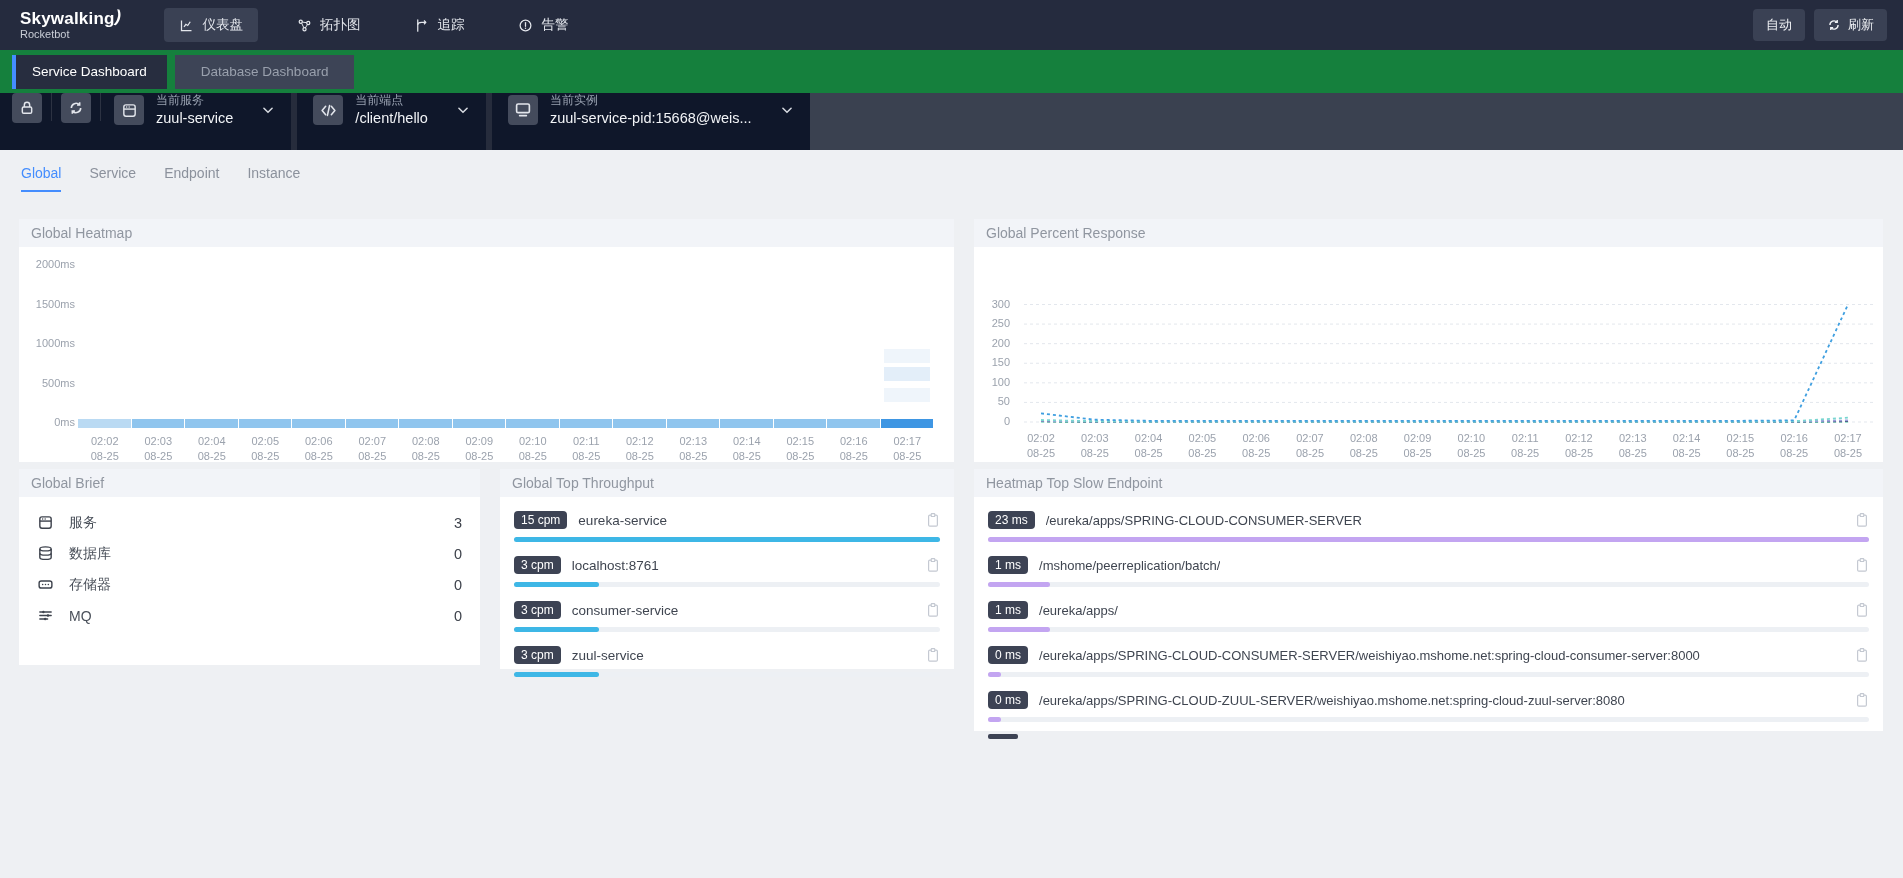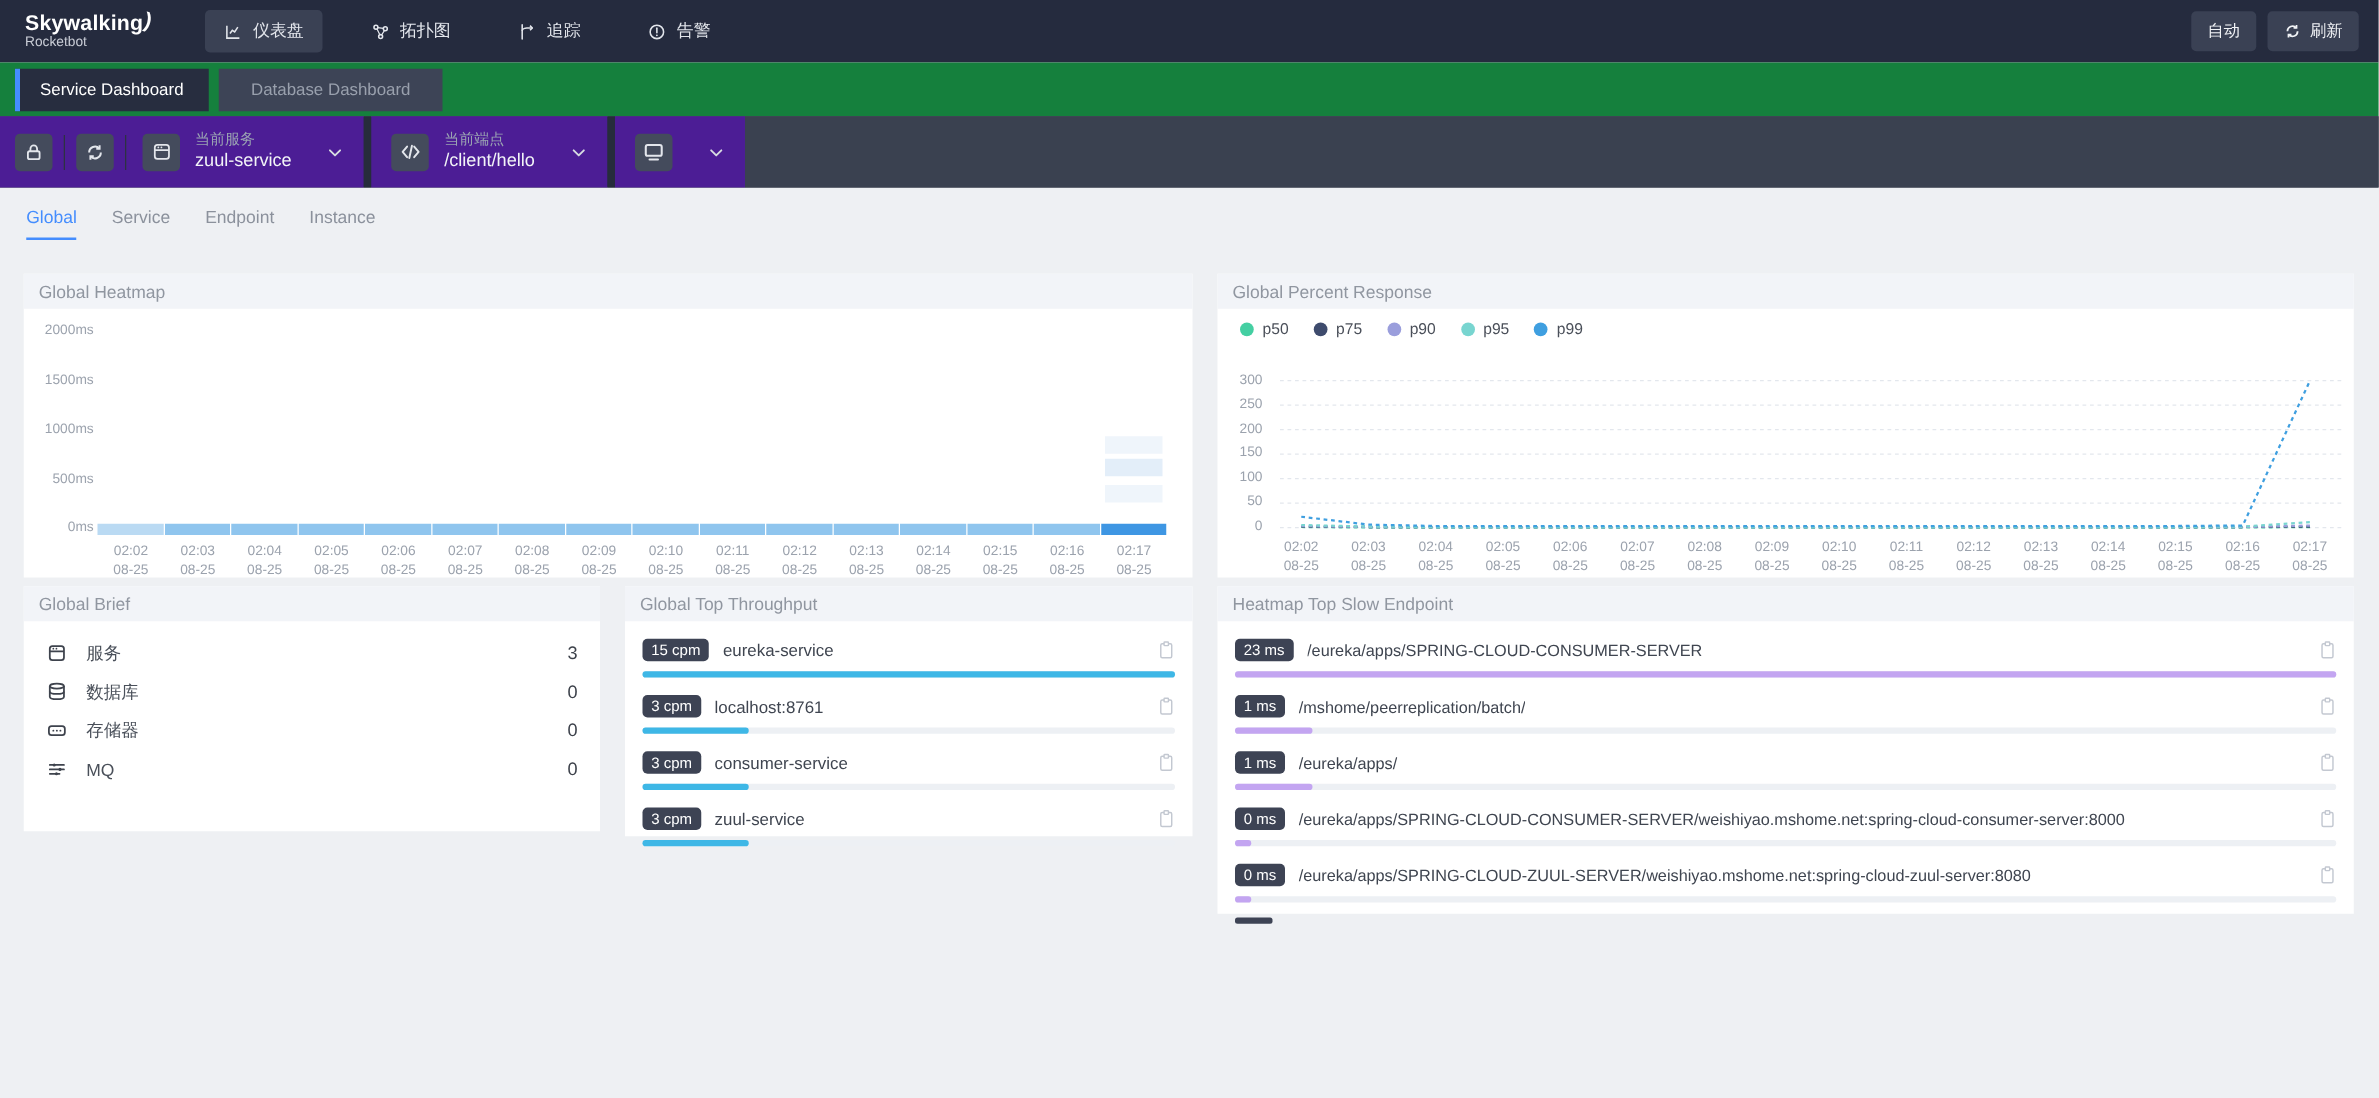--- a/index.html
+++ b/index.html
@@ -27,21 +27,21 @@
   .nav-btn .mi-icon { color:#f0f2f5; }
 
   
   .dash-tabs { height:43px; background:#15803d; display:flex; align-items:center; padding-left:12px; }
   .dash-tab { height:34px; display:flex; align-items:center; font-size:13.5px; color:#99a0ad;
               padding:0 26px; cursor:pointer; background:#3d4456; margin-right:8px; white-space:nowrap; }
   .dash-tab.active { background:#272d3f; color:#fff; border-left:4px solid #448dfe; padding:0 20px 0 16px; }
 
   
   .toolbar { height:57px; background:#262c3c; display:flex; align-items:stretch; }
-  .tb-block { background:#4c1d95; display:flex; align-items:center; padding:0 12px; }
+  .tb-block { background:#0f172a; display:flex; align-items:flex-start; padding:0 12px; }
   .tb-fill { flex:1; background:#3a4150; }
   .tb-sep { width:6px; background:#262c3c; }
   .tb-tile { width:30px; height:30px; background:#444b5c; border-radius:4px; display:flex;
              align-items:center; justify-content:center; color:#eceef2; cursor:pointer; flex:none; }
   .tb-thinsep { width:1px; height:28px; background:#2c3242; margin:0 9px; }
   .selector { display:flex; align-items:center; gap:12px; cursor:pointer; padding:0 4px; }
   .sel-labels { line-height:1.3; }
   .sel-top { font-size:12px; color:#9aa3b2; }
   .sel-val { font-size:14.5px; color:#f2f4f7; font-weight:500; white-space:nowrap; }
   .sel-chevron { color:#d7dbe1; margin-left:16px; display:flex; }
@@ -240,20 +240,24 @@
   <div class="tb-block">
     <div class="selector">
       <div class="tb-tile">
           <span class="mi-icon sel-ic3">
             <svg viewBox="0 0 24 24" width="18" height="18">
               <rect x="3.5" y="4" width="17" height="11.5" rx="2" fill="none" stroke="currentColor" stroke-width="2.2"></rect>
               <path d="M7.5 19.5h9" stroke="currentColor" stroke-width="2.2" stroke-linecap="round"></path>
             </svg>
           </span>
         </div>
+      <div class="sel-labels">
+        <div class="sel-top">当前实例</div>
+        <div class="sel-val">zuul-service-pid:15668@weis...</div>
+      </div>
       <span class="sel-chevron">
           <svg viewBox="0 0 24 24" width="14" height="14">
             <path d="M5 9l7 7 7-7" fill="none" stroke="currentColor" stroke-width="2.6" stroke-linecap="round" stroke-linejoin="round"></path>
           </svg>
         </span>
     </div>
   </div>
   <div class="tb-fill"></div>
 </div>
 
@@ -311,42 +315,20 @@
             <div class="xlab" style="width: 53.5px;">02:14<br>08-25</div>
             <div class="xlab" style="width: 53.5px;">02:15<br>08-25</div>
             <div class="xlab" style="width: 53.5px;">02:16<br>08-25</div>
             <div class="xlab" style="width: 53.5px;">02:17<br>08-25</div>
           </div>
         </div>
     </section>
     <section class="panel p-percent">
       <div class="panel-h">Global Percent Response</div>
       <div class="chart-body" id="line-body">
-        <div class="legend" id="line-legend">
-            <div class="legend-item">
-              <span class="legend-dot" style="background:#44cfa2"></span>
-              <span>p50</span>
-            </div>
-            <div class="legend-item">
-              <span class="legend-dot" style="background:#3e4b6d"></span>
-              <span>p75</span>
-            </div>
-            <div class="legend-item">
-              <span class="legend-dot" style="background:#9a9edc"></span>
-              <span>p90</span>
-            </div>
-            <div class="legend-item">
-              <span class="legend-dot" style="background:#78d5d0"></span>
-              <span>p95</span>
-            </div>
-            <div class="legend-item">
-              <span class="legend-dot" style="background:#3f9fe0"></span>
-              <span>p99</span>
-            </div>
-          </div>
       <svg width="870" height="135" style="position:absolute;left:40px;top:50px">
             <line x1="10" y1="125" x2="862" y2="125" stroke="#e3e7ed" stroke-width="1" stroke-dasharray="3 3"></line>
             <line x1="10" y1="105.41666666666667" x2="862" y2="105.41666666666667" stroke="#e3e7ed" stroke-width="1" stroke-dasharray="3 3"></line>
             <line x1="10" y1="85.83333333333334" x2="862" y2="85.83333333333334" stroke="#e3e7ed" stroke-width="1" stroke-dasharray="3 3"></line>
             <line x1="10" y1="66.25" x2="862" y2="66.25" stroke="#e3e7ed" stroke-width="1" stroke-dasharray="3 3"></line>
             <line x1="10" y1="46.66666666666667" x2="862" y2="46.66666666666667" stroke="#e3e7ed" stroke-width="1" stroke-dasharray="3 3"></line>
             <line x1="10" y1="27.08333333333333" x2="862" y2="27.08333333333333" stroke="#e3e7ed" stroke-width="1" stroke-dasharray="3 3"></line>
             <line x1="10" y1="7.5" x2="862" y2="7.5" stroke="#e3e7ed" stroke-width="1" stroke-dasharray="3 3"></line>
             <polyline points="27.0,124.6 80.8,125.0 134.6,125.0 188.4,125.0 242.2,125.0 296.0,125.0 349.8,125.0 403.6,125.0 457.4,125.0 511.2,125.0 565.0,125.0 618.8,125.0 672.6,125.0 726.4,125.0 780.2,125.0 834.0,124.6" fill="none" stroke="#44cfa2" stroke-width="1.8" stroke-dasharray="3 3"></polyline>
             <polyline points="27.0,124.2 80.8,124.6 134.6,124.6 188.4,124.6 242.2,124.6 296.0,124.6 349.8,124.6 403.6,124.6 457.4,124.6 511.2,124.6 565.0,124.6 618.8,124.6 672.6,124.6 726.4,124.6 780.2,124.6 834.0,124.2" fill="none" stroke="#3e4b6d" stroke-width="1.8" stroke-dasharray="3 3"></polyline>

